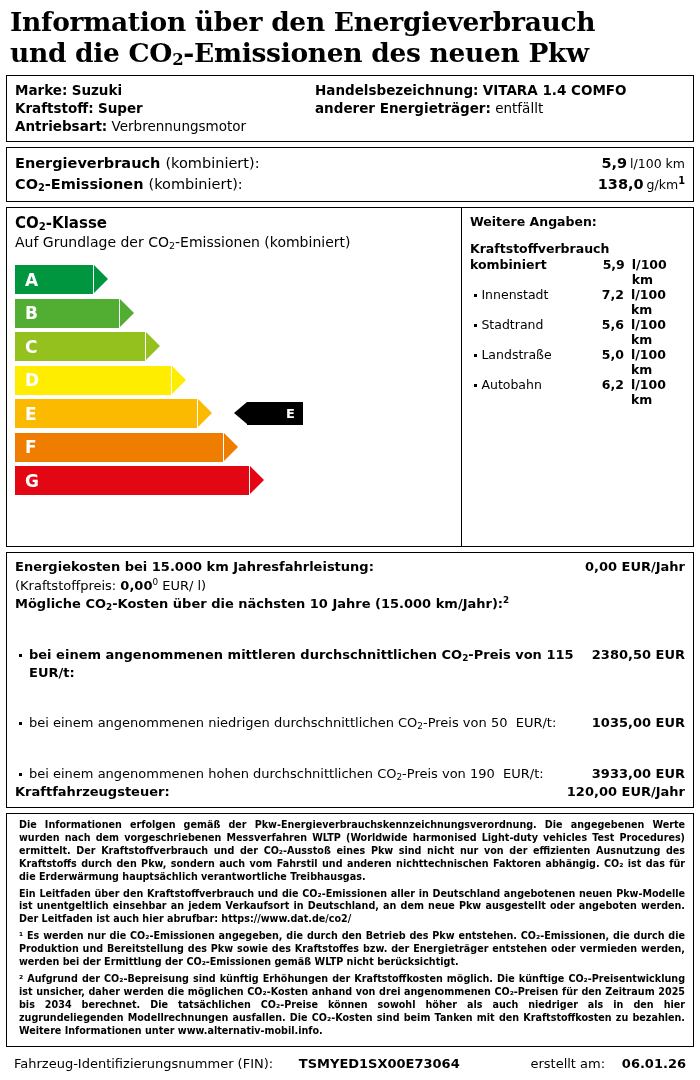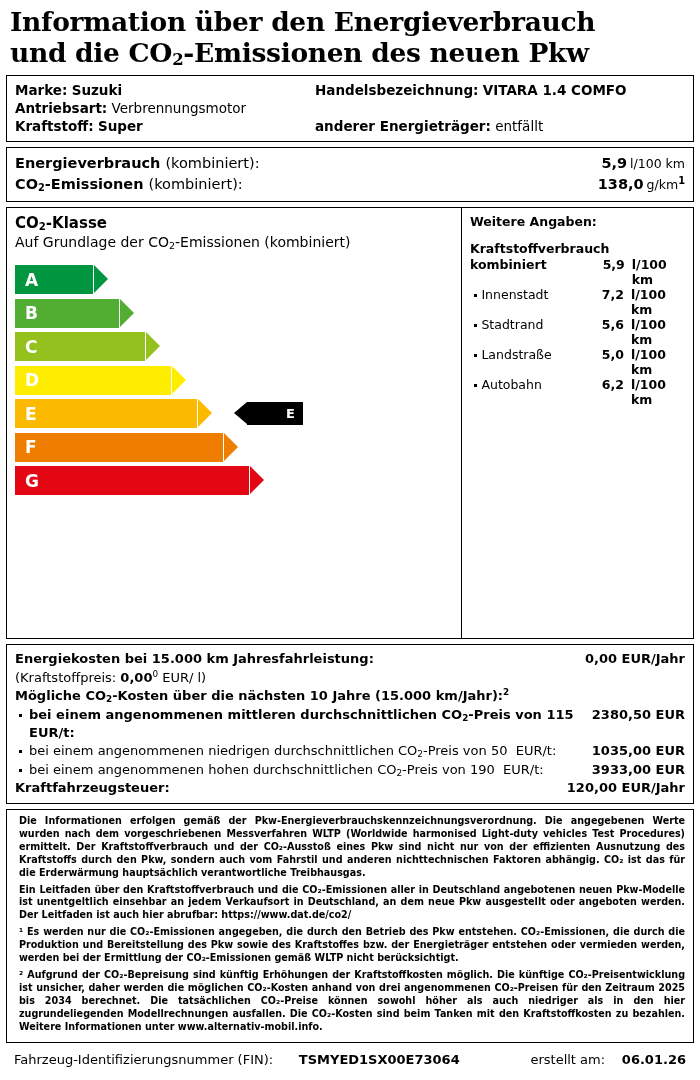--- a/index.html
+++ b/index.html
@@ -52,21 +52,21 @@
   }
   .cons-row { display: flex; align-items: center; justify-content: space-between; line-height: 1.45; }
   .cons-row .left { font-weight: bold; }
   .cons-row .left .light { font-weight: normal; }
   .cons-row .right { font-weight: bold; white-space: nowrap; }
   .cons-row .right .unit { font-weight: normal; font-size: 12.5px; }
   .cons-row .right .num { margin-right: 3px; }
   sub.s { font-size: 0.68em; vertical-align: baseline; position: relative; top: 2px; }
   sup.s { font-size: 0.68em; vertical-align: baseline; position: relative; top: -5px; }
   
-  .classbox { display: flex; height: 432px; gap: 20px; }
+  .classbox { display: flex; height: 340px; gap: 20px; }
   .class-left { flex: 1; position: relative; padding: 6px 8px 0 8px; }
   .class-right { width: 232px; border-left: 1.6px solid #000; padding: 6px 6px 0 8px; }
   .class-title { font-size: 15px; font-weight: bold; }
   .class-sub { font-size: 14px; margin-top: 2px; }
   .bars { margin-top: 14px; position: relative; }
   .barrow { height: 31.5px; display: flex; align-items: center; margin-bottom: 2px; }
   .bar {
     height: 29px;
     display: flex;
     align-items: center;
@@ -120,21 +120,21 @@
   .sub-line .bulletc { width: 12px; padding-left: 4px; }
   .sub-line .n { width: 112px; }
   .sub-line .v { width: 42px; text-align: right; font-weight: bold; }
   .sub-line .u { padding-left: 7px; font-weight: bold; }
   .bullet-sq { display: inline-block; width: 3px; height: 3px; background: #000; vertical-align: middle; }
   
   .costs { padding: 5px 8px 5px 8px; font-size: 13px; line-height: 1.42; }
   .c-row { display: flex; justify-content: space-between; align-items: baseline; }
   .c-row .l { font-weight: bold; }
   .c-row .r { font-weight: bold; white-space: nowrap; }
-  .c-sub { display: flex; align-items: baseline; }
+  .c-sub { display: flex; align-items: baseline; margin-top: 32px; }
   .c-sub .bl { width: 14px; padding-left: 4px; }
   .c-sub .txt { flex: 1; }
   .c-sub .amt { font-weight: bold; white-space: nowrap; }
   .pricerow { font-weight: normal; }
   .pricerow .pb { font-weight: bold; }
   
   .notes { padding: 5px 8px 4px 8px; font-size: 9.6px; line-height: 1.35; text-align: justify; }
   .notes p { margin: 0 0 4px 4px; font-weight: bold; }
   
   .fin {
@@ -166,34 +166,34 @@
         <span class="lbl">Marke:</span>
         <span class="valb">Suzuki</span>
       </div>
       <div class="veh-col-r">
         <span class="lbl">Handelsbezeichnung:</span>
         <span class="valb">VITARA 1.4 COMFO</span>
       </div>
     </div>
     <div class="veh-row">
       <div class="veh-col-l">
-        <span class="lbl">Antriebsart:</span>
-        <span class="val">Verbrennungsmotor</span>
-      </div>
-      <div class="veh-col-r"></div>
-    </div>
-    <div class="veh-row">
-      <div class="veh-col-l">
         <span class="lbl">Kraftstoff:</span>
         <span class="valb">Super</span>
       </div>
       <div class="veh-col-r">
         <span class="lbl">anderer Energieträger:</span>
         <span class="val">entfällt</span>
       </div>
+    </div>
+    <div class="veh-row">
+      <div class="veh-col-l">
+        <span class="lbl">Antriebsart:</span>
+        <span class="val">Verbrennungsmotor</span>
+      </div>
+      <div class="veh-col-r"></div>
     </div>
   </div>
 
   <div class="box cons">
     <div class="cons-row">
       <div class="left"><span>Energieverbrauch</span> <span class="light">(kombiniert):</span></div>
       <div class="right"><span class="num">5,9</span><span class="unit">l/100 km</span></div>
     </div>
     <div class="cons-row">
       <div class="left"><span>CO</span><sub class="s">2</sub><span>-Emissionen</span> <span class="light">(kombiniert):</span></div>

